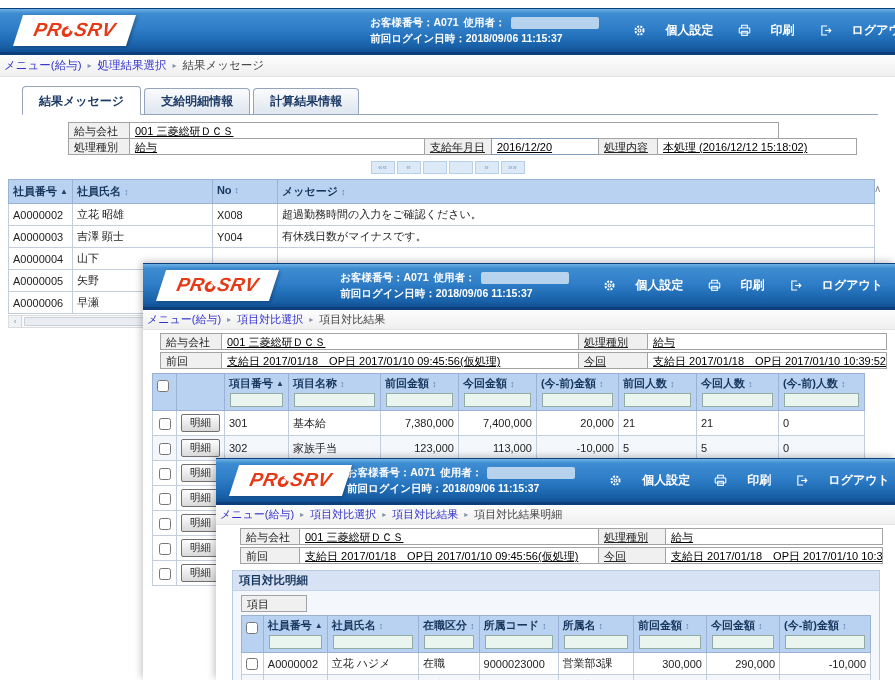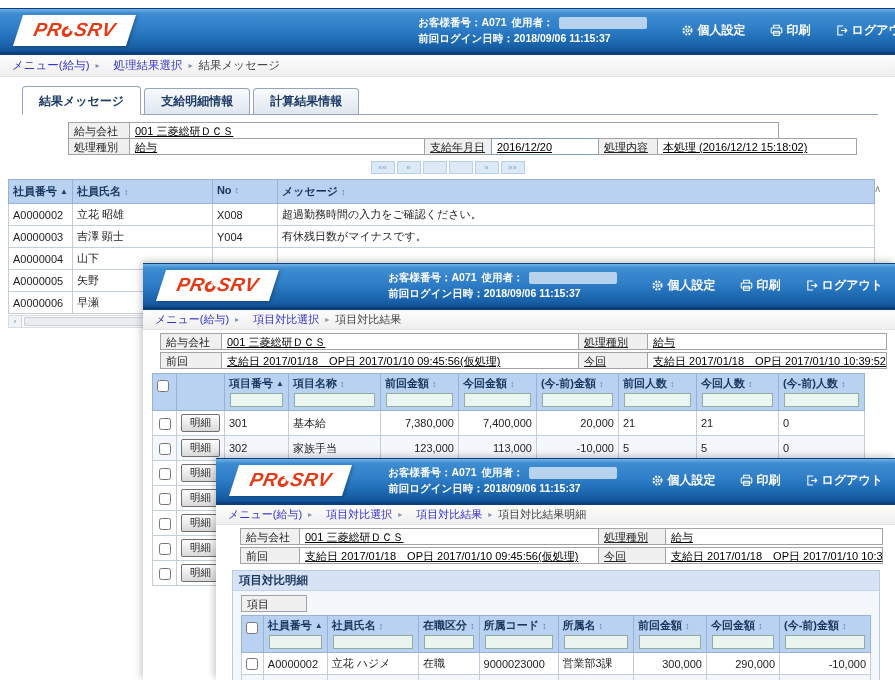--- a/index.html
+++ b/index.html
@@ -18,27 +18,27 @@
     border-top:1px solid #0d3f7c; border-bottom:3px solid #0d3f7c; position:relative; overflow:hidden; }
   #win1 .appbar { margin-top:8px; }
   .logo-plate { background:#fff; transform:skewX(-18deg); margin-left:18px; padding:4px 16px 5px; box-shadow:2px 1px 3px rgba(0,0,0,.25); }
   .logo-text { display:block; transform:skewX(6deg); font-style:italic; font-weight:bold; font-size:19px; color:#e63915; letter-spacing:.5px; white-space:nowrap; }
   .logo-o { display:inline-block; width:11px; height:11px; border:3.5px solid #e63915; border-radius:50%; margin:0 1px; position:relative; top:1px; }
   .logo-o::after { content:""; position:absolute; width:7px; height:3px; background:#fff; right:-4px; top:-2px; transform:rotate(38deg); }
   .acct { margin-left:auto; color:#fff; font-size:10.5px; font-weight:bold; line-height:1.5; white-space:nowrap; }
   .acct-line { display:flex; align-items:center; gap:5px; }
   .redact { display:inline-block; width:88px; height:12px; background:#cfe0f2; opacity:.85; border-radius:2px; }
   .actbar { display:flex; align-items:center; margin-left:10px; margin-right:12px; }
-  .act { display:flex; align-items:center; gap:4px; color:#fff; font-size:12px; font-weight:bold; margin-left:24px; cursor:pointer; white-space:nowrap; }
+  .act { display:flex; align-items:center; gap:20px; color:#fff; font-size:12px; font-weight:bold; margin-left:24px; cursor:pointer; white-space:nowrap; }
   #win1 .actbar { margin-right:-18px; }
 
   
   .crumbs { display:flex; align-items:center; gap:6px; background:linear-gradient(#fdfdfd,#efefef); border-bottom:1px solid #e2e2e2; padding:3px 6px 3px 4px; font-size:11.5px; white-space:nowrap; }
   #win2 .crumbs, #win3 .crumbs { padding:2px 6px 2px 4px; font-size:11px; }
-  .crumb-link { color:#3232cc; cursor:pointer;margin-left:8px; }
+  .crumb-link { color:#3232cc; cursor:pointer; }
   .crumb-cur { color:#444; }
   .crumb-sep { color:#7f94ad; font-size:8px; }
 
   
   .tabs { display:flex; align-items:flex-end; margin:9px 0 0 22px; width:856px; border-bottom:1px solid #93a4bc; }
   .tab { padding:4px 16px 4px; margin-right:3px; font-size:12px; font-weight:bold; color:#1c3a66;
     border:1px solid #93a4bc; border-bottom:none; border-radius:4px 4px 0 0;
     background:linear-gradient(#fafbfd,#dfe6ef); cursor:pointer; white-space:nowrap; }
   .tab.active { background:#fff; padding-top:6px; margin-bottom:-1px; border-bottom:1px solid #fff; }
 

